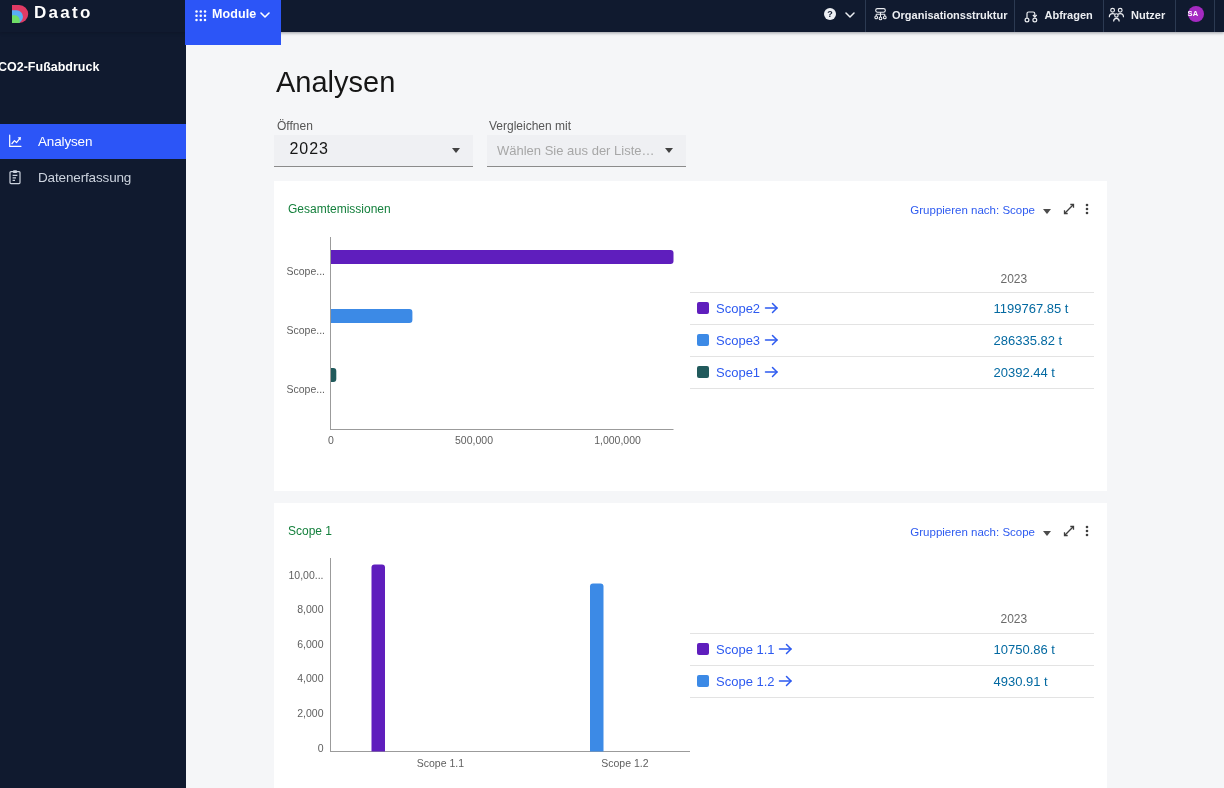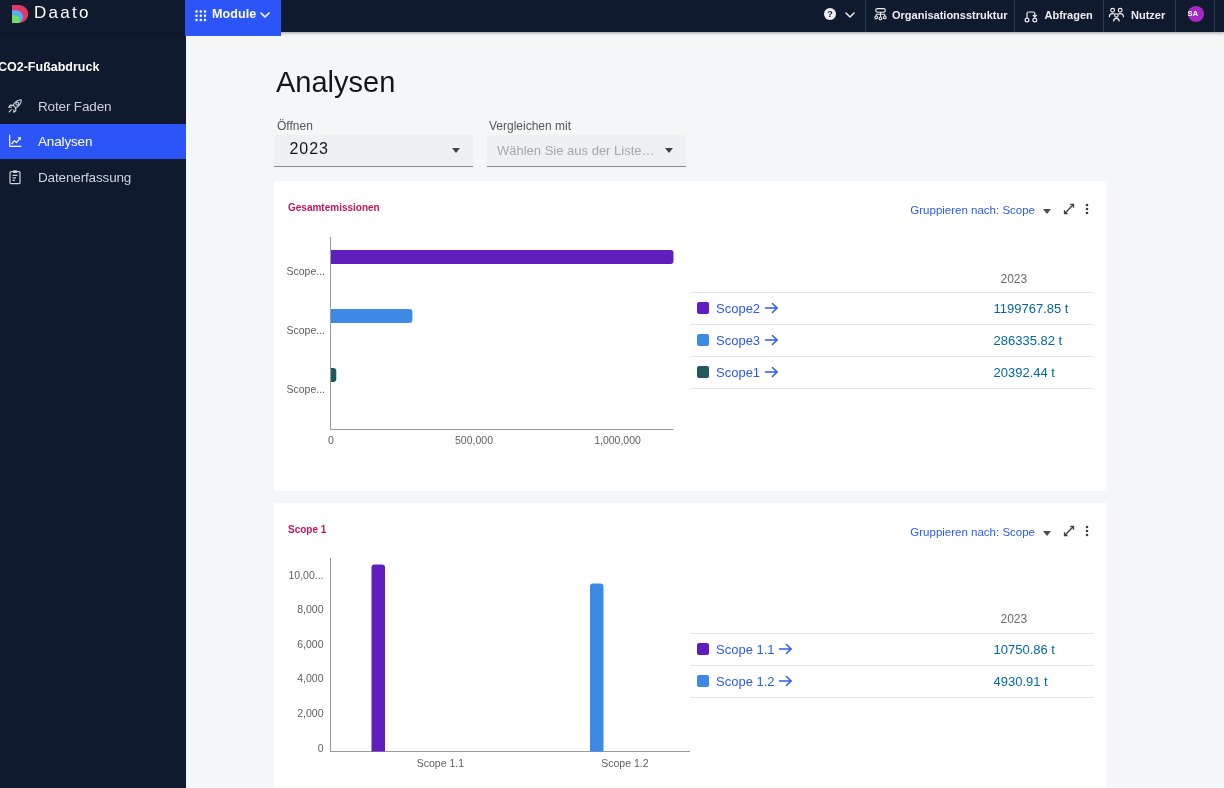--- a/index.html
+++ b/index.html
@@ -1,22 +1,22 @@
 <!DOCTYPE html>
 <html><head>
 <meta charset="utf-8">
 <style>
 *{margin:0;padding:0;box-sizing:border-box}
 html,body{width:1224px;height:788px;font-family:"Liberation Sans",sans-serif;overflow:hidden}
 body{background:#f5f6f8;position:relative}
 .abs{position:absolute}
 
 .topbar{position:absolute;top:0;left:0;width:1224px;height:32px;background:#101a2f;z-index:20;box-shadow:0 1px 3px rgba(10,16,30,.4)}
-.logo-txt{position:absolute;left:34px;top:3px;color:#fff;font-weight:normal;font-size:17px;letter-spacing:2.3px}
-.mod-btn{position:absolute;left:185px;top:0;width:96px;height:36px;background:#2c55f7}
+.logo-txt{position:absolute;left:34px;top:3px;color:#fff;font-weight:bold;font-size:17px;letter-spacing:2.3px}
+.mod-btn{position:absolute;left:185px;top:0;width:96px;height:45px;background:#2c55f7}
 .mod-btn .t{position:absolute;left:27px;top:7px;color:#fff;font-size:12.5px;font-weight:bold;letter-spacing:.1px}
 .hd-sep{position:absolute;top:0;width:1px;height:32px;background:#2c3a52}
 .hd-item{position:absolute;top:0;height:32px;color:#eceef2;font-size:11px;font-weight:600;letter-spacing:0}
 .hd-item span{position:absolute;top:9px}
 .avatar{position:absolute;left:1187.5px;top:6px;width:16px;height:16px;border-radius:50%;background:#a52ac2;color:#fff;font-size:7.5px;font-weight:bold;line-height:16.5px;letter-spacing:.2px}
 .help-q{position:absolute;left:824px;top:8px;width:12px;height:12px;border-radius:50%;background:#eef0f4;color:#101a2f;font-size:9px;font-weight:bold;text-align:center;line-height:12.5px}
 
 .sidebar{position:absolute;top:32px;left:0;width:186px;height:756px;background:#101a2f;z-index:10;overflow:hidden}
 .sb-title{position:absolute;left:-2px;top:28px;color:#fff;font-size:12.5px;font-weight:bold;letter-spacing:0}
 .sb-item{position:absolute;left:0;width:186px;height:35.5px;color:#ccd3de;font-size:13.5px;letter-spacing:-.15px}
@@ -26,21 +26,21 @@
 
 .main{position:absolute;left:186px;top:32px;width:1038px;height:756px;background:#f5f6f8}
 h1.pgtitle{position:absolute;left:276px;top:66px;font-size:29px;font-weight:400;color:#161616;letter-spacing:0}
 .fld-lbl{position:absolute;top:119px;font-size:12px;color:#565656}
 .fld{position:absolute;top:134.5px;width:199px;height:32px;background:#eff0f3;border-bottom:1px solid #8b8b8b;font-size:14px}
 .fld .v{position:absolute;left:15.5px;top:5.5px;color:#161616;font-size:16px;letter-spacing:.95px}
 .fld .ph{position:absolute;left:10.5px;top:8px;color:#a7a7a7;font-size:13px;width:161px;overflow:hidden;white-space:nowrap;text-overflow:ellipsis}
 .fld .car{position:absolute;right:13px;top:13px;width:0;height:0;border-left:4.5px solid transparent;border-right:4.5px solid transparent;border-top:5.5px solid #424242}
 
 .card{position:absolute;left:274px;width:833px;background:#fff}
-.card .ttl{position:absolute;left:14px;top:21px;font-size:10px;font-weight:bold;color:#be185d}
+.card .ttl{position:absolute;left:14px;top:21px;font-size:12px;font-weight:normal;color:#15803d}
 .grp{position:absolute;top:23px;right:72px;font-size:11.5px;color:#2d5af0}
 .grp-car{position:absolute;top:28px;right:56px;width:0;height:0;border-left:4.5px solid transparent;border-right:4.5px solid transparent;border-top:5px solid #4c4c4c}
 .ic-max{position:absolute;top:20px;right:30px}
 .ic-kebab{position:absolute;top:20px;right:12px}
 
 .tbl-hdr{position:absolute;font-size:12px;color:#6a6a6a}
 .tbl-div{position:absolute;left:416px;width:404px;height:1px;background:#e3e3e3}
 .trow{position:absolute;left:416px;width:404px;height:32px}
 .trow .sw{position:absolute;left:7px;top:10px;width:12px;height:12px;border-radius:2px}
 .trow .lnk{position:absolute;left:26px;top:9px;font-size:13px;color:#2d5af0}
@@ -129,32 +129,20 @@
     </div>
 
   <div class="hd-sep" style="left:1174.5px"></div>
   <div class="avatar">SA</div>
   <div class="hd-sep" style="left:1214px"></div>
 </div>
 
 <div class="sidebar">
   <div class="sb-title">CO2-Fußabdruck</div>
 
-  <div class="sb-item" style="top:56px">
-    <svg width="16" height="16" viewBox="0 0 16 16">
-      <g stroke="#ccd3de" stroke-width="1.1" fill="none" stroke-linejoin="round" stroke-linecap="round">
-        <path d="M14.3,1.7 C10.7,1.9 7.8,3.8 6.1,7.2 L8.8,9.9 C12.2,8.2 14.1,5.3 14.3,1.7 Z"></path>
-        <circle cx="10.3" cy="5.7" r="1.4"></circle>
-        <path d="M5.9,7.4 L3.3,7.1 L1.7,9.3 L4.4,9.1"></path>
-        <path d="M8.6,10.1 L8.9,12.7 L6.7,14.3 L6.9,11.7"></path>
-        <path d="M2.1,13.9 L4.4,11.6"></path>
-      </g>
-    </svg>
-    <div class="lbl">Roter Faden</div>
-  </div>
 
   <div class="sb-item active" style="top:91.5px">
     <svg width="16" height="16" viewBox="0 0 16 16">
       <g stroke="#fff" stroke-width="1.2" fill="none">
         <path d="M2.7,2.2 V13.3 H14" stroke-linecap="round"></path>
         <path d="M4.6,11 L7.5,7.7 L9.5,9.7 L12.7,5.7" stroke-linejoin="round"></path>
       </g>
       <path d="M10.6,4.4 L13.9,4.1 L13.6,7.4 Z" fill="#fff"></path>
     </svg>
     <div class="lbl">Analysen</div>

